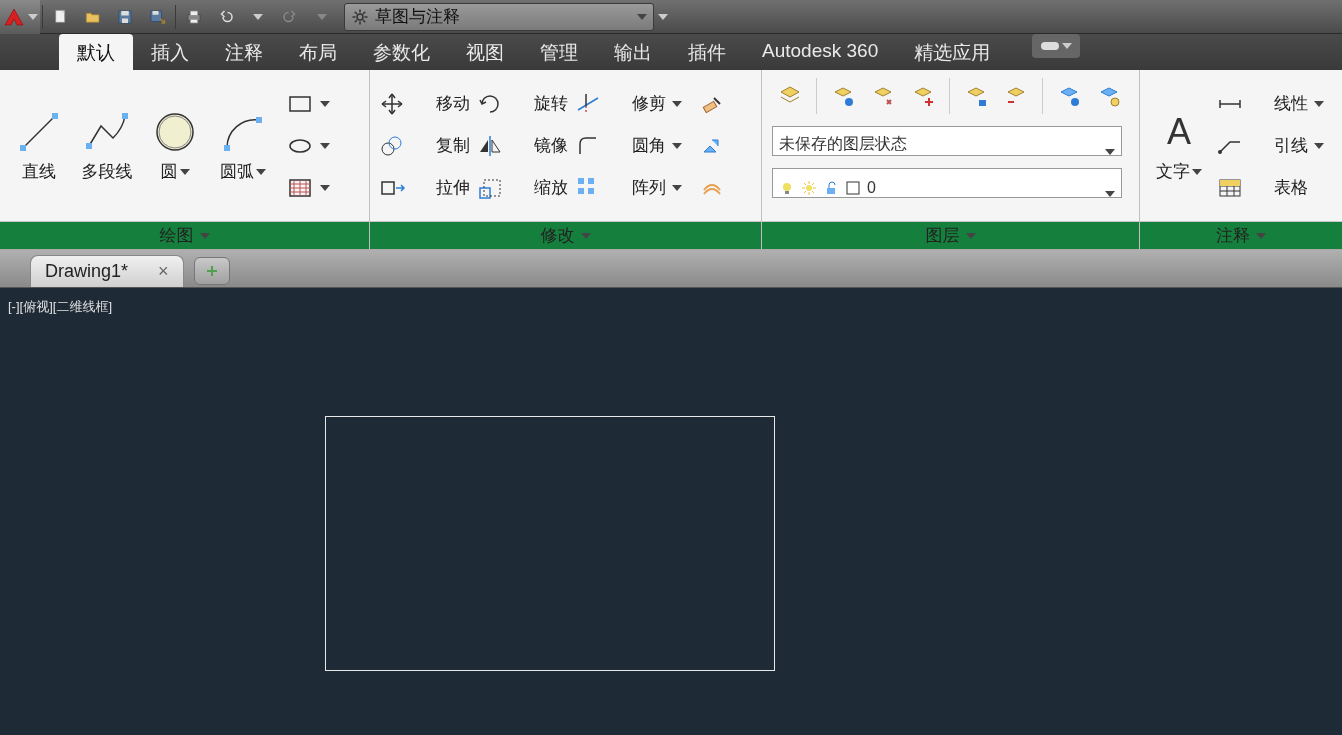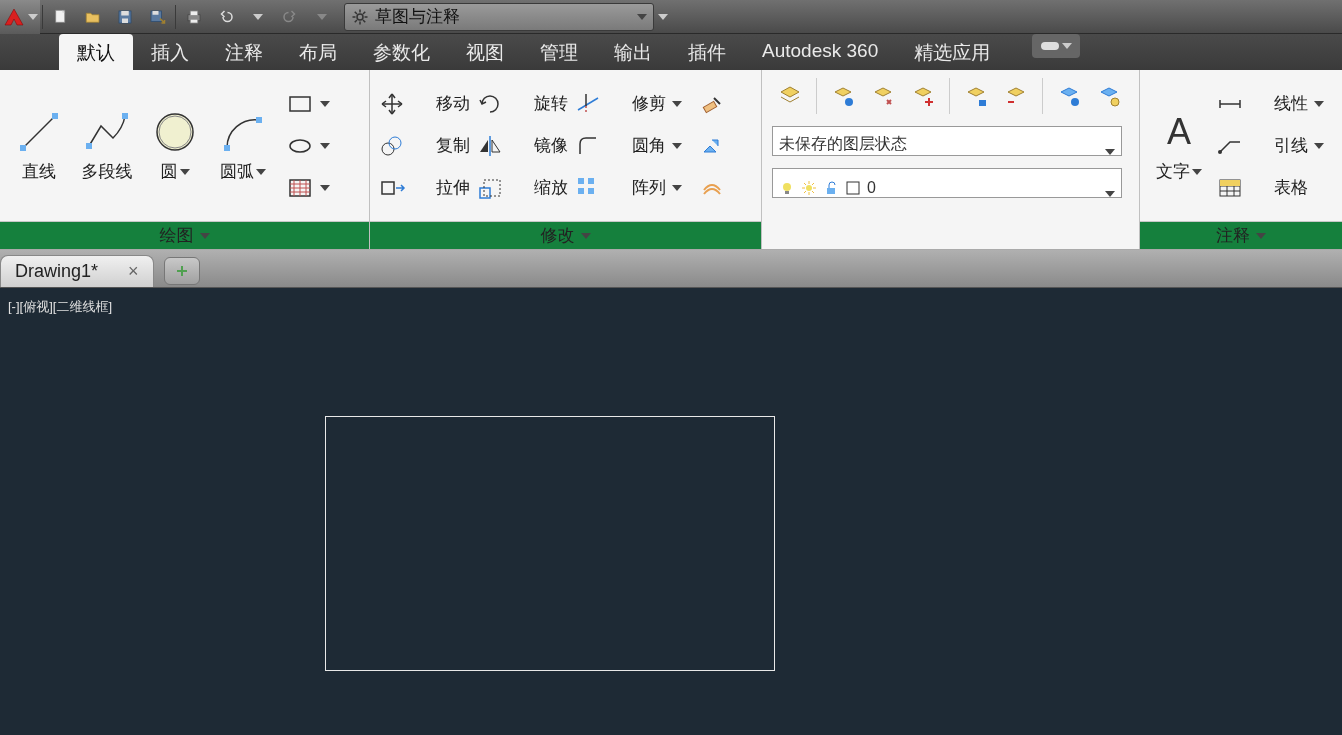--- a/index.html
+++ b/index.html
@@ -40,21 +40,21 @@
 .smrow .icon-sm { width: 28px; height: 28px; display:flex; align-items:center; justify-content:center; }
 .smrow .lbl { font-size: 17px; color: #222; margin-left: 24px; }
 .iconbtn { width: 36px; height: 36px; border: 1px solid transparent; display:flex; align-items:center; justify-content:center; cursor:pointer; border-radius:3px; }
 
 .layer-row-icons { display: flex; gap: 4px; margin-bottom: 6px; }
 .layer-dd { height: 30px; width: 350px; border: 1px solid #999; background: #fff; display:flex; align-items:flex-end; padding: 0 6px; font-size: 16px; color:#333; position:relative; margin-bottom:6px;}
 .layer-dd .dd-arrow { position:absolute; right:6px; }
 .layer-dd2 { display:flex; align-items:center; gap:6px; }
 
 
-.doc-tab-bar { height: 38px; background: linear-gradient(#b0b0b0,#8a8a8a); display: flex; align-items: flex-end; border-bottom: 1px solid #555; }
+.doc-tab-bar { height: 38px; background: linear-gradient(#b0b0b0,#8a8a8a); display: flex; align-items: flex-end; padding-left: 30px; border-bottom: 1px solid #555; }
 .doc-tab { height: 32px; background: linear-gradient(#f0f0f0,#d0d0d0); border: 1px solid #888; border-bottom: none; border-radius: 8px 8px 0 0; padding: 0 14px; display: flex; align-items: center; gap: 30px; font-size: 18px; color: #222; }
 .doc-tab .close-x { color:#666; font-size:18px; cursor:pointer; }
 .doc-plus { width: 36px; height: 28px; background: linear-gradient(#c8c8c8,#a0a0a0); border:1px solid #777; border-radius: 6px; margin-left: 10px; display:flex; align-items:center; justify-content:center; color:#555; font-size:18px; margin-bottom:2px; cursor:pointer;}
 
 
 .canvas { position: relative; width: 1342px; height: 447px; background: #1e2a35; }
 .viewlabel { position: absolute; top: 10px; left: 8px; color: #e0e0e0; font-size: 13px; }
 .rect { position: absolute; border: 1px solid #e8e8e8; left: 325px; top: 128px; width: 450px; height: 255px; }
 .watermark { position: absolute; left: 790px; top: 268px; }
 .watermark .wm1 { font-size: 28px; font-weight: bold; color: #3aa3ff; -webkit-text-stroke: 2px #fff; text-shadow: 0 0 3px #0066cc; letter-spacing: 1px; }
@@ -437,20 +437,24 @@
               <path d="M6 8 L6 5 A3 3 0 0 1 12 5" fill="none" stroke="#2e7cd6"></path>
             </svg>
           <svg width="16" height="16" viewBox="0 0 16 16">
               <rect x="2" y="2" width="12" height="12" fill="#fff" stroke="#333"></rect>
             </svg>
           <span>0</span>
         </div>
         <span class="dd-arrow"></span>
       </div>
     </div>
+    <div class="panel-title">
+        <span>图层</span>
+        <span class="dd-arrow"></span>
+      </div>
   </div>
 
   <div class="panel" style="width:202px; border-right:none;">
     <div class="panel-body">
       <div class="bigbtn">
         <div class="icon-lg">
             <svg viewBox="0 0 48 48">
               <text x="24" y="36" font-size="36" text-anchor="middle" fill="#333" font-family="serif">A</text>
             </svg>
           </div>

